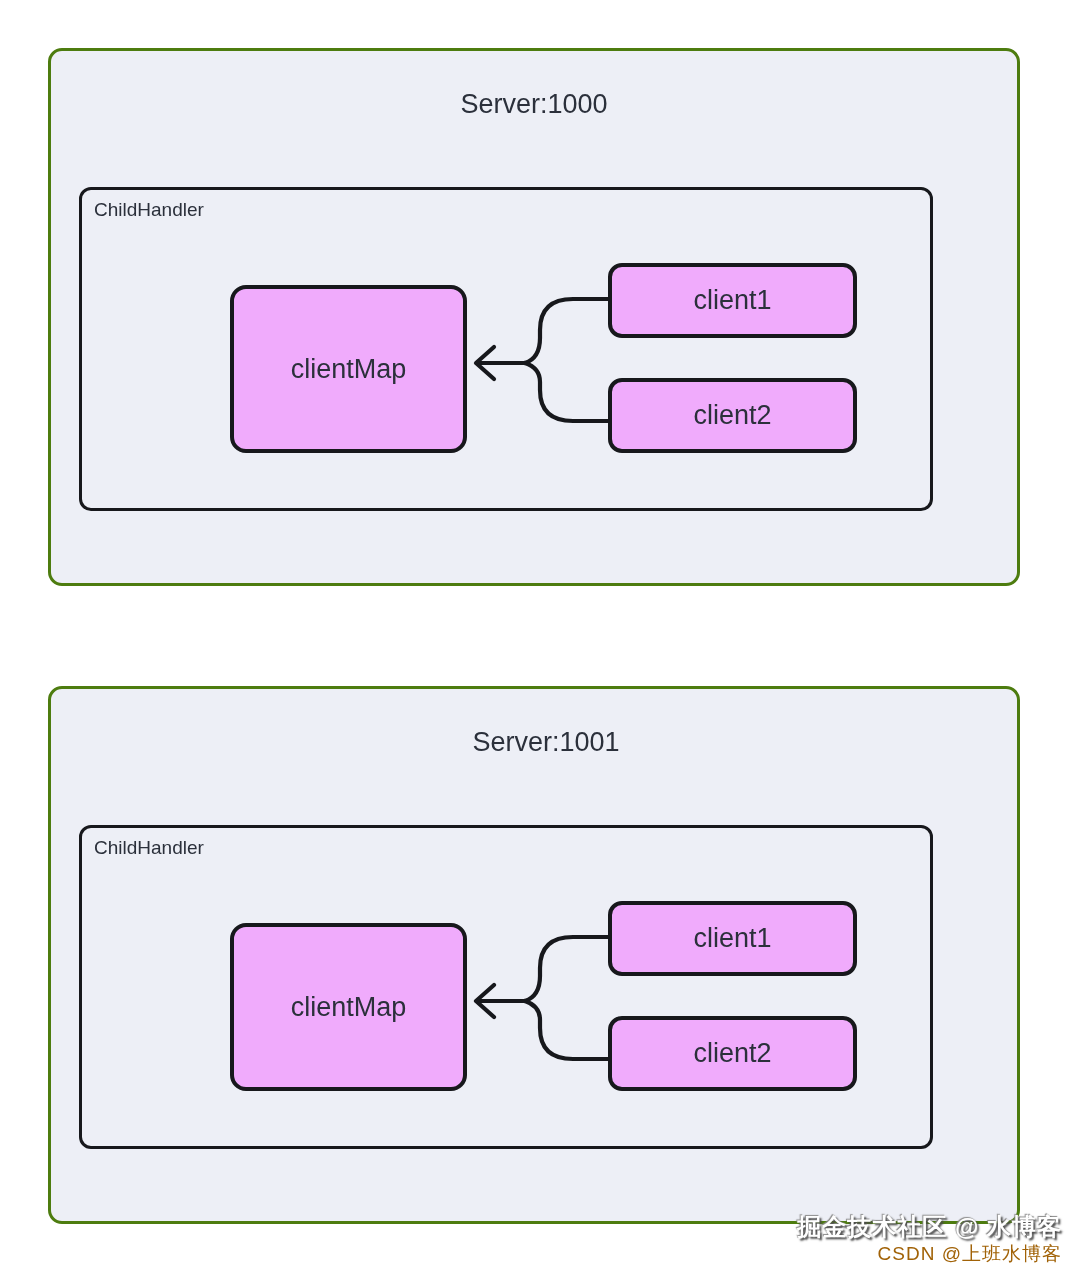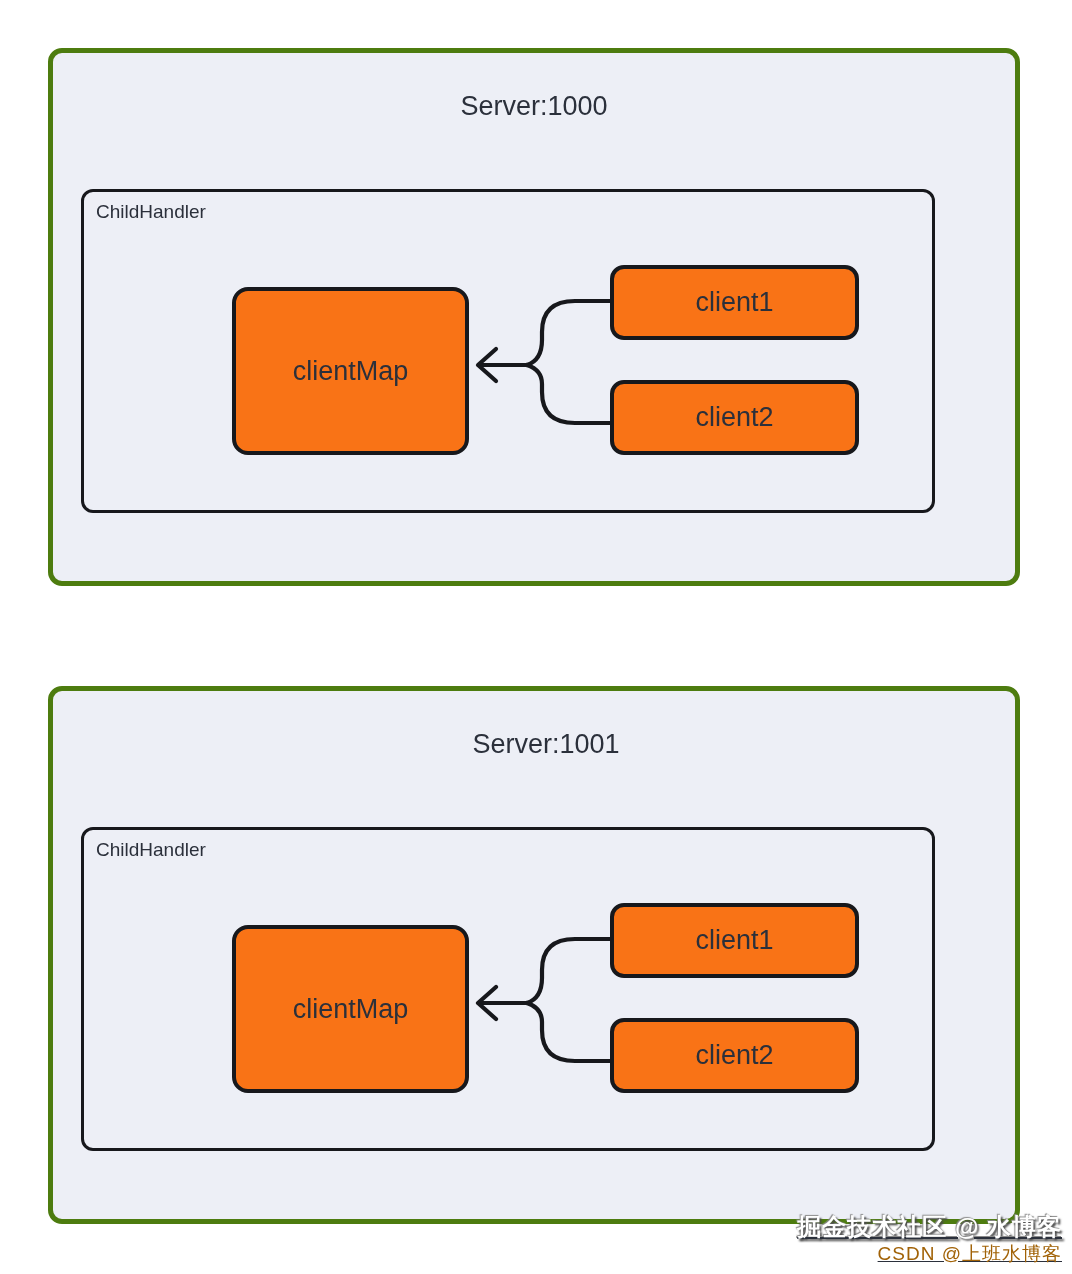--- a/index.html
+++ b/index.html
@@ -10,21 +10,21 @@
     color: #2b303b;
     position: relative;
     overflow: hidden;
   }
   .canvas { position: relative; width: 1072px; height: 1274px; background: #ffffff; }
 
   .server {
     position: absolute;
     left: 48px; width: 972px; height: 538px;
     background: #edeff6;
-    border: 5px solid #4d7c0f;
+    border: 3px solid #4d7c0f;
     border-radius: 14px;
   }
   .server--top { top: 48px; }
   .server--bottom { top: 686px; padding-left: 24px; }
 
   .server-title {
     margin-top: 36px;
     text-align: center;
     font-size: 27px;
     line-height: 34px;
@@ -45,21 +45,21 @@
     font-size: 19px;
     line-height: 34px;
     color: #2b303b;
   }
 
   .node {
     position: absolute;
     display: flex;
     align-items: center;
     justify-content: center;
-    background: #f97316;
+    background: #f0abfc;
     border: 4px solid #17181c;
     font-size: 27px;
     color: #2b303b;
   }
   .node--clientmap {
     left: 148px; top: 95px;
     width: 237px; height: 168px;
     border-radius: 16px;
   }
   .node--client { left: 526px; width: 249px; height: 75px; border-radius: 14px; }
@@ -79,21 +79,20 @@
     stroke-linecap: round;
     stroke-linejoin: round;
   }
 
   .watermark {
     position: absolute;
     right: 10px; top: 1213px;
     text-align: right;
     z-index: 5;
     line-height: 1.15;
-    text-decoration: underline;
   }
   .watermark-juejin {
     font-size: 24px;
     font-weight: bold;
     color: #ffffff;
     text-shadow: 2px 2px 2px #4a4a4a, -1px -1px 1px #8a8a8a;
     letter-spacing: 1px;
   }
   .watermark-csdn {
     margin-top: 2px;

